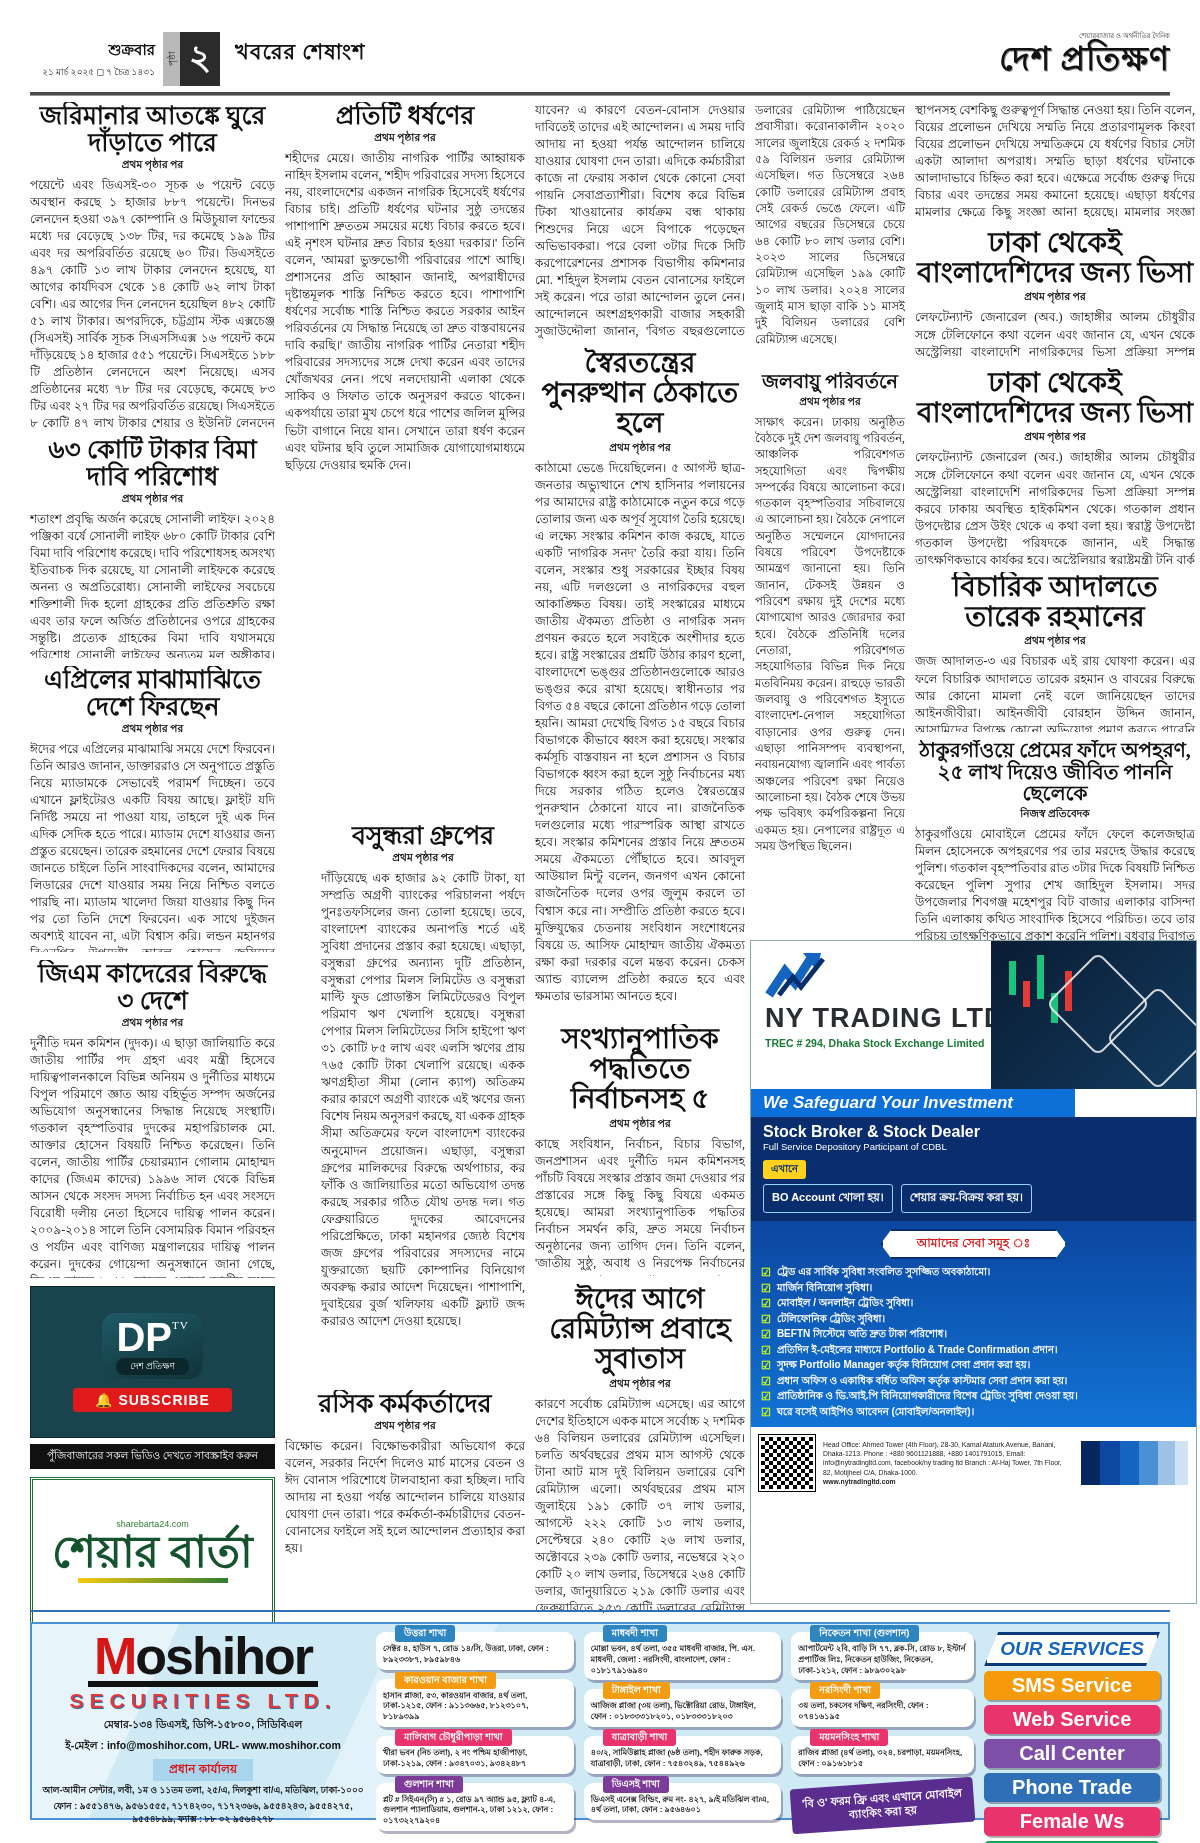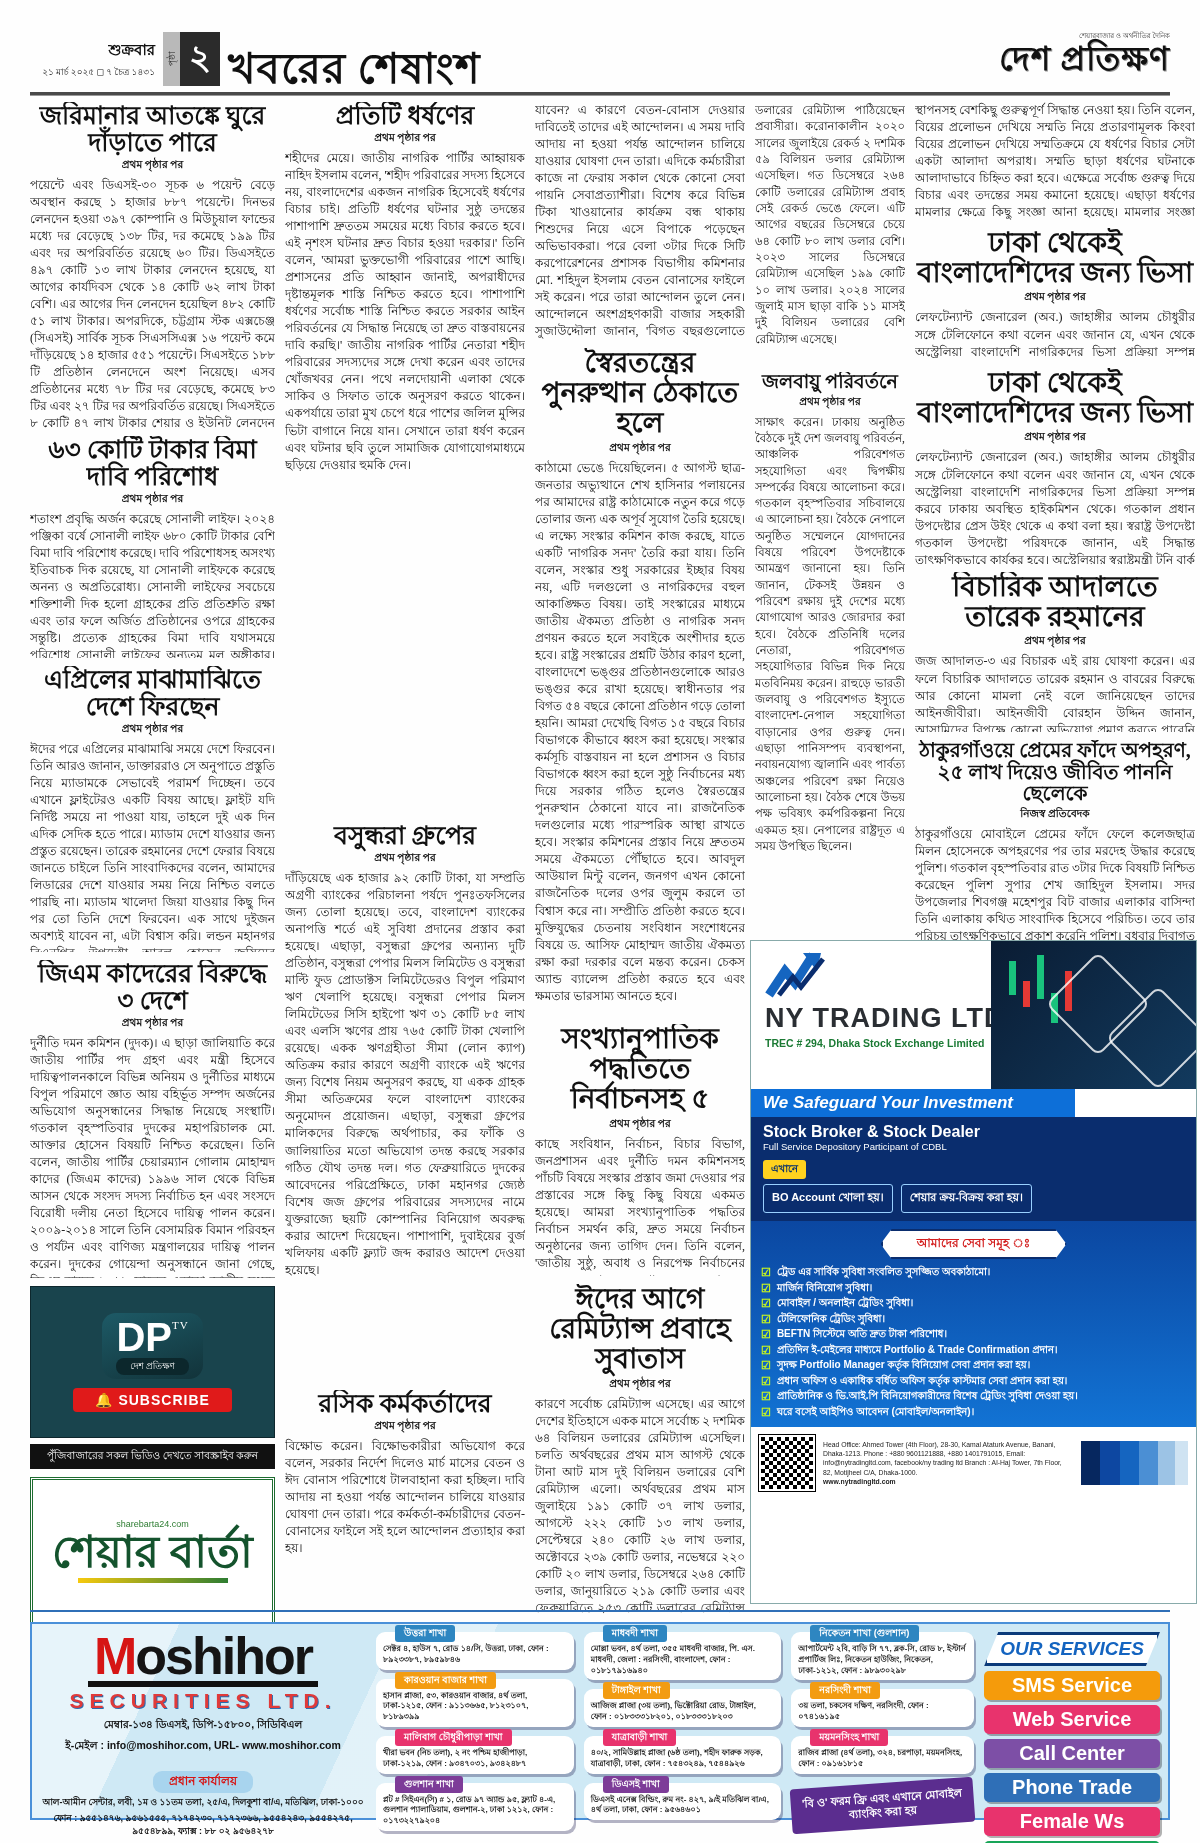--- a/index.html
+++ b/index.html
@@ -8,21 +8,21 @@
   
   .hdr{position:absolute;left:30px;top:30px;right:30px;height:58px;}
   .hdr-date{position:absolute;left:0;top:8px;text-align:right;width:125px;}
   .hdr-day{font-weight:bold;font-size:15px;}
   .hdr-dline{font-size:9px;margin-top:2px;}
   .pagebox{position:absolute;left:133px;top:2px;height:54px;display:flex;}
   .pageword{writing-mode:vertical-rl;transform:rotate(180deg);background:#b9b9b9;color:#222;
             font-size:9px;text-align:center;padding:1px;}
   .pagenum{background:#2b2b2b;color:#fff;width:40px;display:flex;align-items:center;
            justify-content:center;font-size:34px;font-weight:bold;}
-  .sectitle{position:absolute;left:198px;top:6px;font-size:42px;font-weight:bold;letter-spacing:1px;}
+  .sectitle{position:absolute;left:205px;top:6px;font-size:21px;font-weight:bold;letter-spacing:1px;}
   .paper{position:absolute;right:0;top:0;text-align:right;width:230px;}
   .paper-tag{font-size:7px;color:#333;}
   .paper-name{font-size:33px;font-weight:bold;letter-spacing:1px;line-height:1.05;
               text-shadow:1px 1px 0 #999;}
   .hdr-rule{position:absolute;left:30px;right:30px;top:92px;height:3px;background:#4a4a4a;border-bottom:1px solid #999;}
   
   .col{position:absolute;top:102px;}
   .art{overflow:hidden;margin-bottom:8px;}
   .art h2{margin:0 0 1px 0;text-align:center;font-size:25px;line-height:1.08;font-weight:bold;}
   .art h2.sm{font-size:28px;}
@@ -86,21 +86,21 @@
           linear-gradient(115deg,rgba(255,255,255,.5) 0 12%,rgba(255,255,255,0) 12% 30%,rgba(255,255,255,.4) 30% 38%,rgba(255,255,255,0) 38%),
           #cfe9f5;
         font-family:"Liberation Sans",sans-serif;display:flex;gap:10px;padding:8px;box-sizing:border-box;}
   .mlogo{width:330px;text-align:center;}
   .mname{font-size:52px;font-weight:bold;color:#151515;line-height:.95;letter-spacing:-2px;
          border-bottom:6px solid #111;display:inline-block;padding:0 6px;}
   .mname .redm{color:#d61515;}
   .msec{font-size:21px;font-weight:bold;color:#e03a3a;letter-spacing:6px;text-shadow:1px 1px 0 #2b6cb0;margin-top:2px;}
   .mline{font-size:10.5px;font-weight:bold;margin-top:4px;}
   .mhead{display:inline-block;background:#a8d4ee;color:#d61515;font-weight:bold;font-size:12px;
-         padding:1px 16px;border-radius:9px;margin-top:16px;}
+         padding:1px 16px;border-radius:0;margin-top:4px;}
   .maddr{font-size:9px;font-weight:bold;margin-top:3px;line-height:1.4;}
   .bcol{display:flex;flex-direction:column;justify-content:flex-start;}
   .chip{position:relative;background:#fff;border-radius:9px;box-shadow:2px 3px 0 rgba(40,40,90,.35);
         padding:12px 7px 4px;margin-bottom:9px;}
   .chip .tag{position:absolute;top:-7px;left:19px;color:#fff;font-weight:bold;font-size:9.5px;
              padding:1px 9px;border-radius:3px;white-space:nowrap;}
   .t-blue{background:#2e86c1;} .t-orange{background:#f39c12;} .t-pink{background:#e8336d;} .t-purple{background:#7d3c98;}
   .chip .det{font-size:8px;line-height:1.35;font-weight:bold;color:#222;}
   .ribbon{background:#5b2d8f;color:#fff;font-size:11px;font-weight:bold;padding:8px 10px;border-radius:4px;
           transform:rotate(-4deg);line-height:1.3;text-align:center;}
@@ -174,21 +174,21 @@
       <div class="sbbar"></div>
     </div>
   </div>
 
   <div class="col" style="left:285px;width:240px;">
     <div class="art" style="height:712px;">
       <h2>প্রতিটি ধর্ষণের</h2>
       <div class="kicker">প্রথম পৃষ্ঠার পর</div>
       <div class="body">শহীদের মেয়ে। জাতীয় নাগরিক পার্টির আহ্বায়ক নাহিদ ইসলাম বলেন, 'শহীদ পরিবারের সদস্য হিসেবে নয়, বাংলাদেশের একজন নাগরিক হিসেবেই ধর্ষণের বিচার চাই। প্রতিটি ধর্ষণের ঘটনার সুষ্ঠু তদন্তের পাশাপাশি দ্রুততম সময়ের মধ্যে বিচার করতে হবে। এই নৃশংস ঘটনার দ্রুত বিচার হওয়া দরকার।' তিনি বলেন, 'আমরা ভুক্তভোগী পরিবারের পাশে আছি। প্রশাসনের প্রতি আহ্বান জানাই, অপরাধীদের দৃষ্টান্তমূলক শাস্তি নিশ্চিত করতে হবে। পাশাপাশি ধর্ষণের সর্বোচ্চ শাস্তি নিশ্চিত করতে সরকার আইন পরিবর্তনের যে সিদ্ধান্ত নিয়েছে তা দ্রুত বাস্তবায়নের দাবি করছি।' জাতীয় নাগরিক পার্টির নেতারা শহীদ পরিবারের সদস্যদের সঙ্গে দেখা করেন এবং তাদের খোঁজখবর নেন। পথে নলদোয়ানী এলাকা থেকে সাকিব ও সিফাত তাকে অনুসরণ করতে থাকেন। একপর্যায়ে তারা মুখ চেপে ধরে পাশের জলিল মুন্সির ভিটা বাগানে নিয়ে যান। সেখানে তারা ধর্ষণ করেন এবং ঘটনার ছবি তুলে সামাজিক যোগাযোগমাধ্যমে ছড়িয়ে দেওয়ার হুমকি দেন।</div>
     </div>
-    <div class="art" style="height:560px;">
+    <div class="art" style="height:560px;margin-left:36px;">
       <h2>বসুন্ধরা গ্রুপের</h2>
       <div class="kicker">প্রথম পৃষ্ঠার পর</div>
       <div class="body">দাঁড়িয়েছে এক হাজার ৯২ কোটি টাকা, যা সম্প্রতি অগ্রণী ব্যাংকের পরিচালনা পর্ষদে পুনঃতফসিলের জন্য তোলা হয়েছে। তবে, বাংলাদেশ ব্যাংকের অনাপত্তি শর্তে এই সুবিধা প্রদানের প্রস্তাব করা হয়েছে। এছাড়া, বসুন্ধরা গ্রুপের অন্যান্য দুটি প্রতিষ্ঠান, বসুন্ধরা পেপার মিলস লিমিটেড ও বসুন্ধরা মাল্টি ফুড প্রোডাক্টস লিমিটেডেরও বিপুল পরিমাণ ঋণ খেলাপি হয়েছে। বসুন্ধরা পেপার মিলস লিমিটেডের সিসি হাইপো ঋণ ৩১ কোটি ৮৫ লাখ এবং এলসি ঋণের প্রায় ৭৬৫ কোটি টাকা খেলাপি রয়েছে। একক ঋণগ্রহীতা সীমা (লোন ক্যাপ) অতিক্রম করার কারণে অগ্রণী ব্যাংকে এই ঋণের জন্য বিশেষ নিয়ম অনুসরণ করছে, যা একক গ্রাহক সীমা অতিক্রমের ফলে বাংলাদেশ ব্যাংকের অনুমোদন প্রয়োজন। এছাড়া, বসুন্ধরা গ্রুপের মালিকদের বিরুদ্ধে অর্থপাচার, কর ফাঁকি ও জালিয়াতির মতো অভিযোগ তদন্ত করছে সরকার গঠিত যৌথ তদন্ত দল। গত ফেব্রুয়ারিতে দুদকের আবেদনের পরিপ্রেক্ষিতে, ঢাকা মহানগর জ্যেষ্ঠ বিশেষ জজ গ্রুপের পরিবারের সদস্যদের নামে যুক্তরাজ্যে ছয়টি কোম্পানির বিনিয়োগ অবরুদ্ধ করার আদেশ দিয়েছেন। পাশাপাশি, দুবাইয়ের বুর্জ খলিফায় একটি ফ্ল্যাট জব্দ করারও আদেশ দেওয়া হয়েছে।</div>
     </div>
     <div class="art" style="height:210px;">
       <h2>রসিক কর্মকর্তাদের</h2>
       <div class="kicker">প্রথম পৃষ্ঠার পর</div>
       <div class="body">বিক্ষোভ করেন। বিক্ষোভকারীরা অভিযোগ করে বলেন, সরকার নির্দেশ দিলেও মার্চ মাসের বেতন ও ঈদ বোনাস পরিশোধে টালবাহানা করা হচ্ছিল। দাবি আদায় না হওয়া পর্যন্ত আন্দোলন চালিয়ে যাওয়ার ঘোষণা দেন তারা। পরে কর্মকর্তা-কর্মচারীদের বেতন-বোনাসের ফাইলে সই হলে আন্দোলন প্রত্যাহার করা হয়।</div>
     </div>
   </div>

